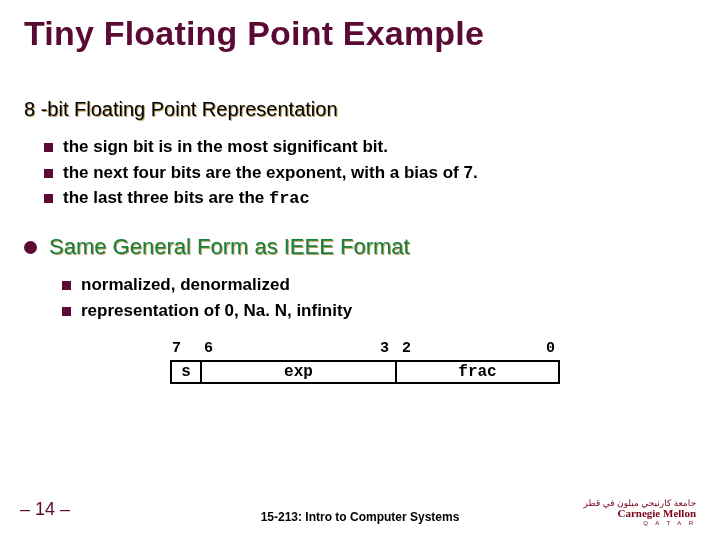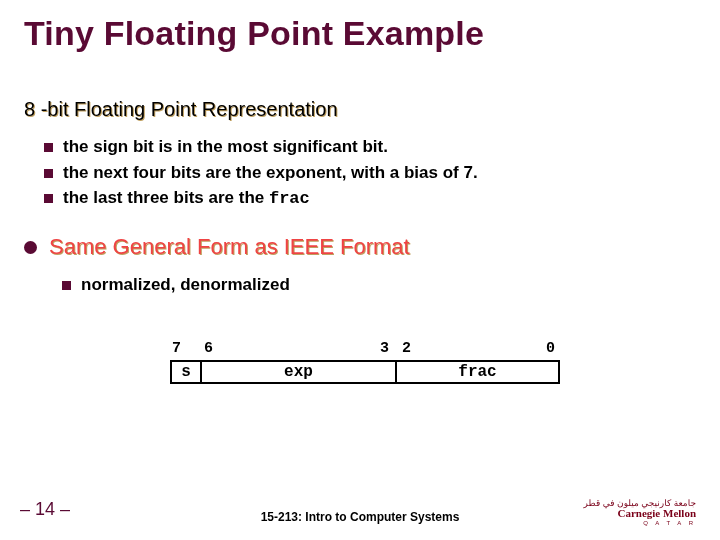--- a/index.html
+++ b/index.html
@@ -64,21 +64,21 @@
   .big-bullet {
     width: 13px;
     height: 13px;
     border-radius: 50%;
     background: #5a0a34;
     margin-right: 12px;
     flex: none;
   }
   .section2-text {
     font-size: 22px;
-    color: #ef4444;
+    color: #15803d;
     text-shadow: 1px 1px 0 #c0a060;
   }
   .sub-list2 {
     position: absolute;
     left: 62px;
     top: 272px;
     font-size: 17px;
     font-weight: bold;
     line-height: 1.5;
   }
@@ -188,20 +188,23 @@
 
   <div class="section2-row">
     <span class="big-bullet"></span>
     <span class="section2-text">Same General Form as IEEE Format</span>
   </div>
 
   <div class="sub-list2">
     <div>
       <span class="sb"></span><span>normalized, denormalized</span>
     </div>
+    <div>
+      <span class="sb"></span><span>representation of 0, Na. N, infinity</span>
+    </div>
   </div>
 
   <div class="diagram">
     <div class="bitlabels">
       <span class="bl" style="left:2px">7</span>
       <span class="bl" style="left:34px">6</span>
       <span class="bl" style="left:210px">3</span>
       <span class="bl" style="left:232px">2</span>
       <span class="bl" style="left:376px">0</span>
     </div>

